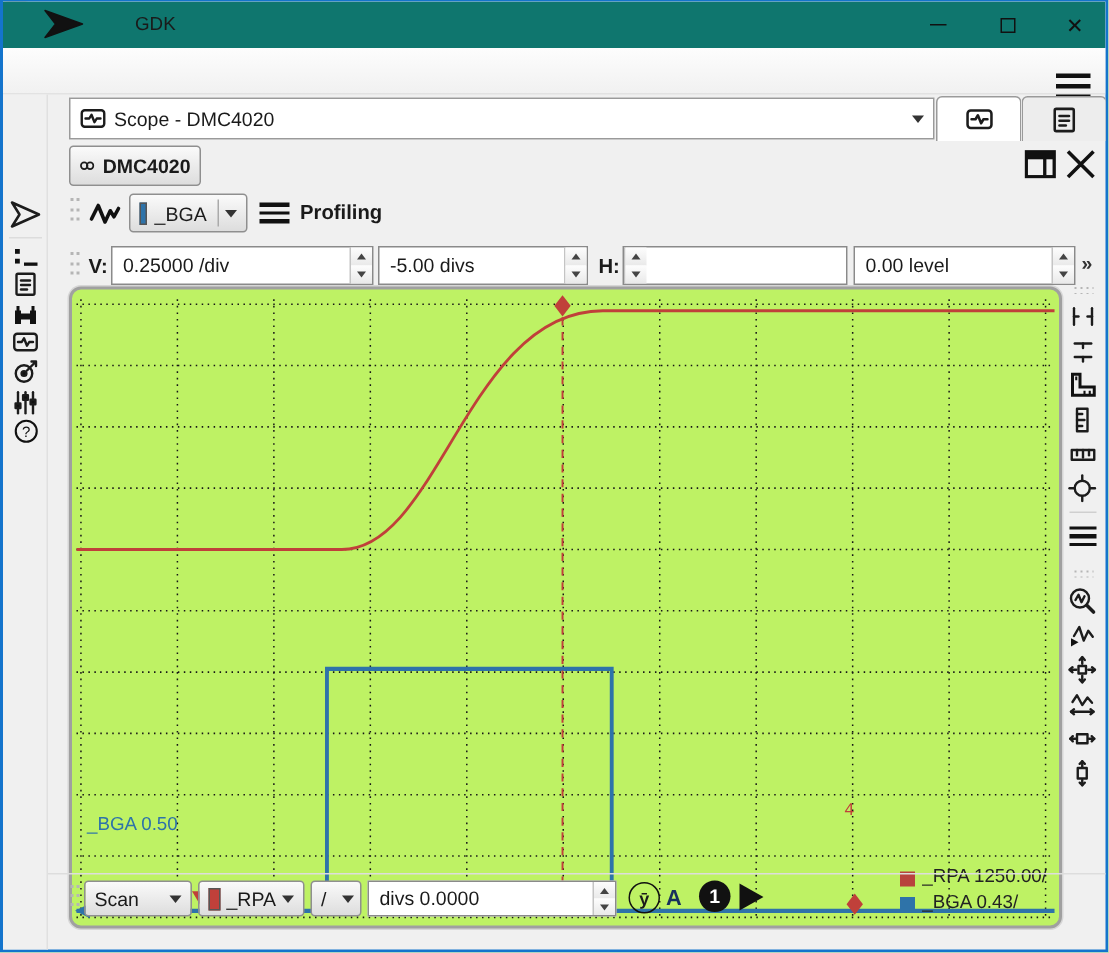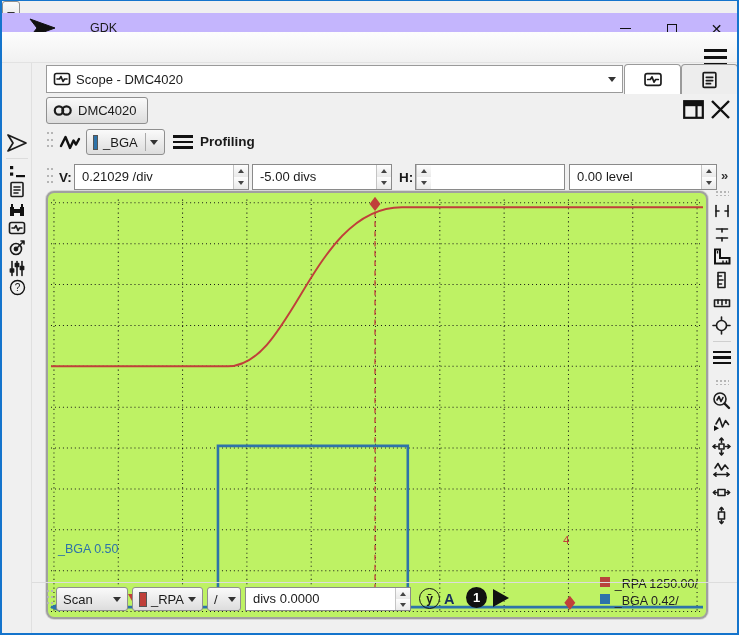--- a/index.html
+++ b/index.html
@@ -2,21 +2,21 @@
 <html><head>
 <meta charset="utf-8">
 <style>
   * { margin:0; padding:0; box-sizing:border-box; }
   html,body { width:739px; height:635px; }
   body { font-family:"Liberation Sans", sans-serif; font-size:13px; color:#1a1a1a; }
   #app { position:relative; width:739px; height:635px; background:#f0f0f0;
          border:2px solid #1474cc; border-top:1px solid #1474cc; overflow:hidden; }
 
   
-  .titlebar { position:absolute; left:0; top:12px; width:100%; height:31px; background:#c4b5fd; }
+  .titlebar { position:absolute; left:0; top:0; width:100%; height:31px; background:#0f766e; }
   .titlebar .logo { position:absolute; left:26px; top:5px; }
   .titlebar .title { position:absolute; left:88px; top:0; line-height:31px; font-size:12.5px; }
   .winbtn { position:absolute; top:0; width:45px; height:31px; display:flex; align-items:center; justify-content:center; cursor:default; }
   .glyph-min { width:11px; height:0; border-top:1.6px solid #111; display:block; }
   .glyph-max { width:10px; height:10px; border:1.4px solid #111; display:block; }
   .glyph-close { font-size:14px; color:#111; line-height:1; }
 
   
   .strip2 { position:absolute; left:0; top:31px; width:100%; height:31px;
             background:linear-gradient(#fdfdfd,#f1f1f1); border-bottom:1px solid #e2e2e2; }
@@ -45,37 +45,37 @@
 
   
   .tool-combo { left:44px; top:64px; width:577px; height:28px; background:#fff; border:1px solid #9a9a9a; }
   .tool-combo .spacer { flex:1; }
   .tab { position:absolute; top:63px; width:57px; height:30px; border:1px solid #9a9a9a; border-bottom:none;
          border-radius:4px 4px 0 0; display:flex; align-items:center; justify-content:center; }
   .tab.active { background:#fff; }
   .tab.inactive { background:#ededed; }
 
   
-  .ctrl-btn { left:44px; top:96px; width:102px; height:27px; }
+  .ctrl-btn { left:44px; top:96px; width:88px; height:27px;font-weight:bold; }
   .ctrl-arrow { left:139px; top:96px; width:18px; height:27px; display:flex; align-items:center; justify-content:center; }
   .icon-btn { position:absolute; display:flex; align-items:center; justify-content:center; }
 
   
   .trace-combo { left:84px; top:128px; width:79px; height:26px; }
   .trace-combo .sep { width:1px; height:18px; background:#aaa; margin-left:2px; }
   .bold-label { position:absolute; font-weight:bold; font-size:13.5px; }
 
   
   .chart-panel { position:absolute; left:44px; top:190px; width:662px; height:428px;
                  background:#bef264; border:2px solid #a0a0a0; border-radius:8px;
                  box-shadow:0 0 0 1px #d6d6d6; overflow:hidden; }
   .chart-panel svg { position:absolute; left:0; top:0; width:100%; height:100%; }
   .chart-label { position:absolute; font-size:12.5px; }
   .legend { position:absolute; right:8px; bottom:9px; display:flex; flex-direction:column; gap:3px; }
-  .legend .row { display:flex; align-items:flex-start; gap:5px; justify-content:flex-start; }
+  .legend .row { display:flex; align-items:flex-end; gap:5px; justify-content:flex-start; }
   .legend .sw { width:10px; height:10px; display:inline-block; }
   .legend .txt { font-size:12.5px; color:#222; white-space:nowrap; }
 
   
   .rtoolbar { position:absolute; left:706px; top:186px; width:27px; height:393px; display:flex; flex-direction:column; align-items:center; }
   .rtool { width:22px; height:20px; display:flex; align-items:center; justify-content:center; margin:1.5px 0; }
   .rdots { width:14px; height:6px; margin:3px 0;
            background-image:radial-gradient(#b5b5b5 1px, transparent 1px); background-size:4px 4px; }
   .rsep { width:18px; border-top:1px solid #cfcfcf; margin:4px 0; }
 
@@ -258,21 +258,21 @@
   <div class="handle" style="left:45px;top:167px;height:18px;">
       <i></i>
       <i></i>
       <i></i>
       <i></i>
       <i></i>
       <i></i>
     </div>
   <span class="bold-label" style="left:57px;top:169px;">V:</span>
   <div class="spin" style="left:72px;top:163px;width:175px;height:26px;">
-    <span class="val">0.21029 /div</span>
+    <span class="val">0.25000 /div</span>
     <span class="btns">
         <span>
           <i class="tri-up"></i>
         </span>
         <span>
           <i class="tri-dn"></i>
         </span>
       </span>
   </div>
   <div class="spin" style="left:250px;top:163px;width:140px;height:26px;">
@@ -344,21 +344,21 @@
       </svg>
     <span class="chart-label" style="left: 10px; top: 349px; color: rgb(46, 115, 169);">_BGA 0.50</span>
     <span class="chart-label" style="left: 515px; top: 341px; font-size: 11.5px; color: rgb(192, 64, 58);">4</span>
     <div class="legend">
       <div class="row">
         <span class="sw" style="background: rgb(184, 67, 61);"></span>
         <span class="txt">_RPA 1250.00/</span>
       </div>
       <div class="row">
         <span class="sw" style="background: rgb(46, 115, 169);"></span>
-        <span class="txt">_BGA 0.42/</span>
+        <span class="txt">_BGA 0.43/</span>
       </div>
     </div>
   </div>
 
   <div class="rtoolbar">
     <div class="rdots"></div>
     <div class="rtool">
       <svg class="ic" width="18" height="16" viewBox="0 0 18 16">
           <line x1="3" y1="2.5" x2="3" y2="13.5"></line>
           <line x1="15" y1="2.5" x2="15" y2="13.5"></line>

